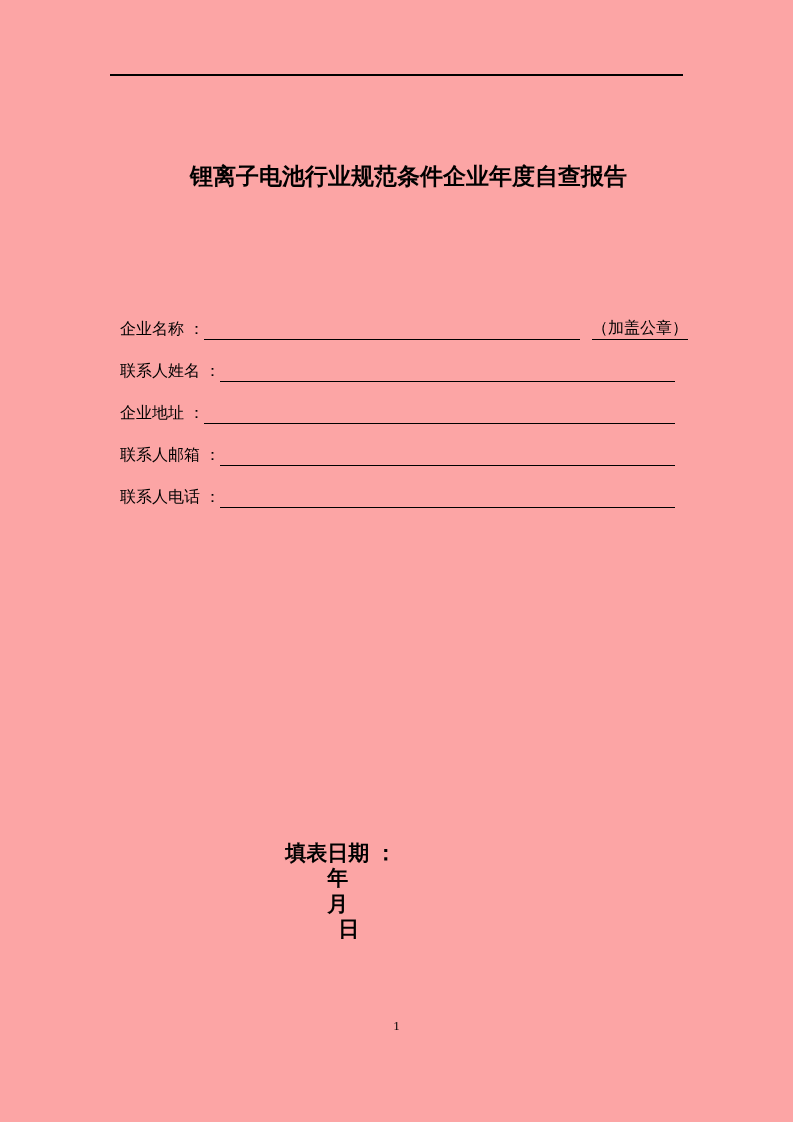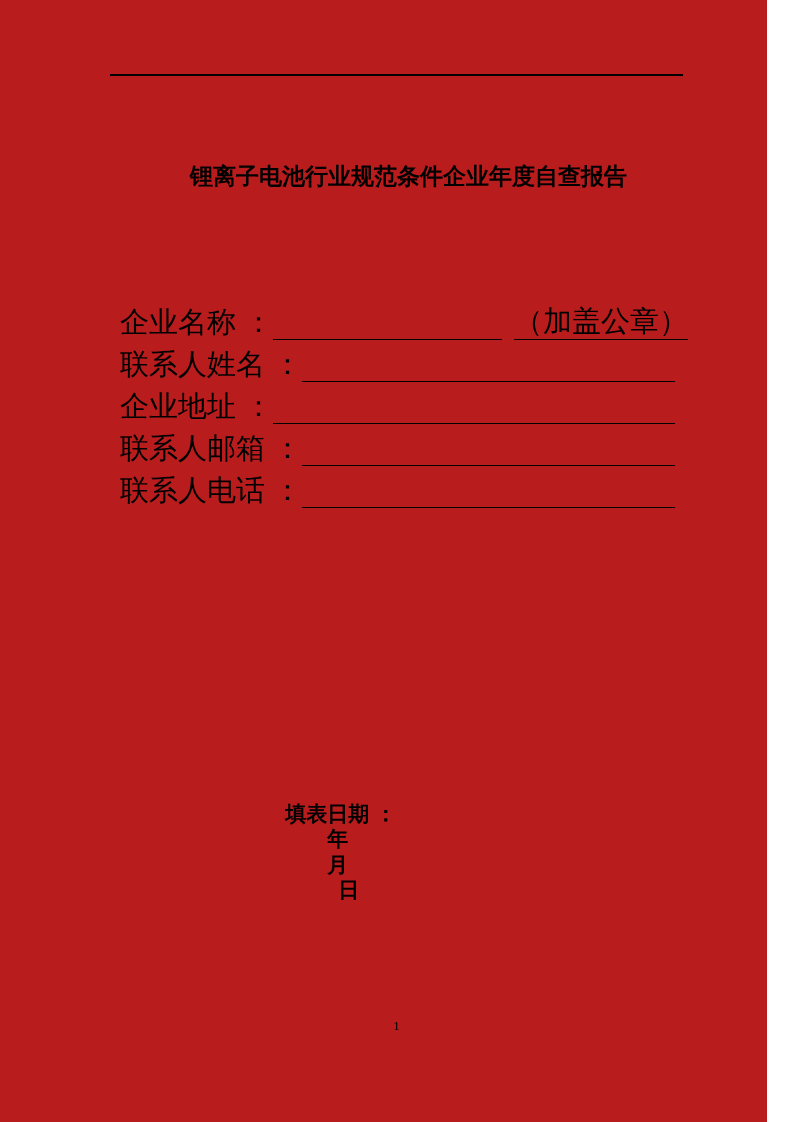--- a/index.html
+++ b/index.html
@@ -2,27 +2,26 @@
 <html><head>
 <meta charset="utf-8">
 <style>
   html, body {
     margin: 0;
     padding: 0;
     background: #ffffff;
   }
   .page {
     position: relative;
-    width: 735px;
+    width: 793px;
     height: 1122px;
-    background: #b91c1c;
+    background: #fca5a5;
     color: #000000;
     font-family: "Liberation Sans", sans-serif;
     overflow: hidden;
-    padding-left: 32px;
   }
   .header-rule {
     position: absolute;
     left: 110px;
     top: 74px;
     width: 573px;
     height: 0;
     border-top: 2px solid #000000;
   }
   .doc-title {
@@ -41,21 +40,21 @@
   .form-block {
     position: absolute;
     left: 120px;
     top: 298px;
   }
   .form-row {
     display: flex;
     align-items: flex-end;
     width: 555px;
     height: 42px;
-    font-size: 29px;
+    font-size: 16px;
   }
   .form-row.with-suffix {
     width: 568px;
   }
   .field-label {
     line-height: 1;
     padding-bottom: 3px;
     white-space: pre;
   }
   .field-blank {
@@ -67,21 +66,21 @@
   .field-suffix {
     line-height: 1;
     padding-bottom: 3px;
     margin-left: 12px;
     border-bottom: 1.5px solid #000000;
     white-space: pre;
   }
   .date-line {
     position: absolute;
     left: 262px;
-    top: 776px;
+    top: 815px;
     font-size: 21px;
     font-weight: bold;
     line-height: 1.2;
     white-space: pre;
   }
   .date-unit.year  { margin-left: 42px; }
   .date-unit.month { margin-left: 42px; }
   .date-unit.day   { margin-left: 53px; }
   .page-number {
     position: absolute;

